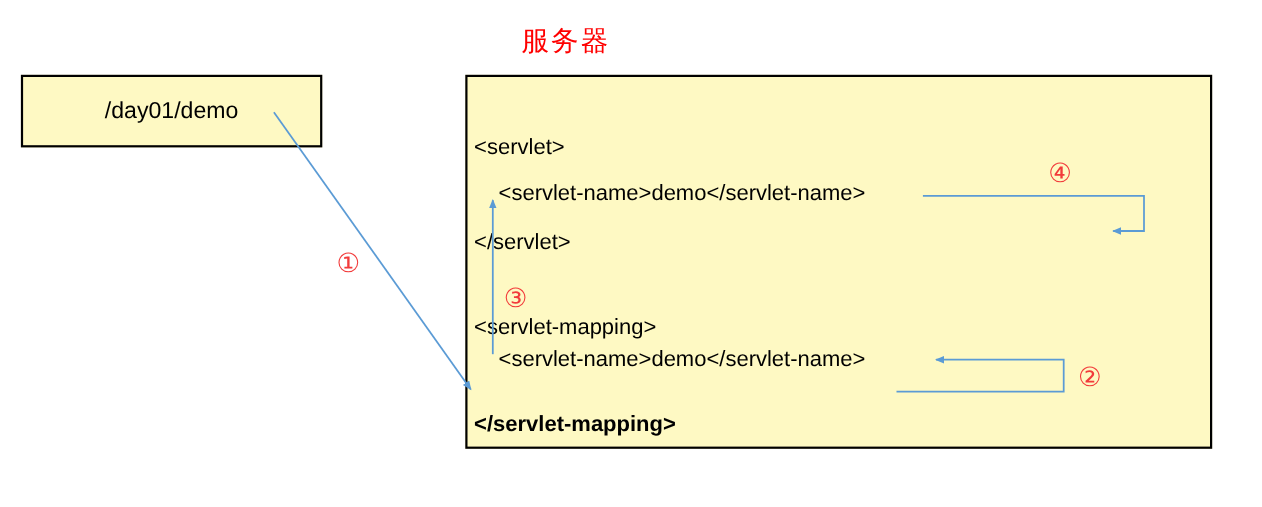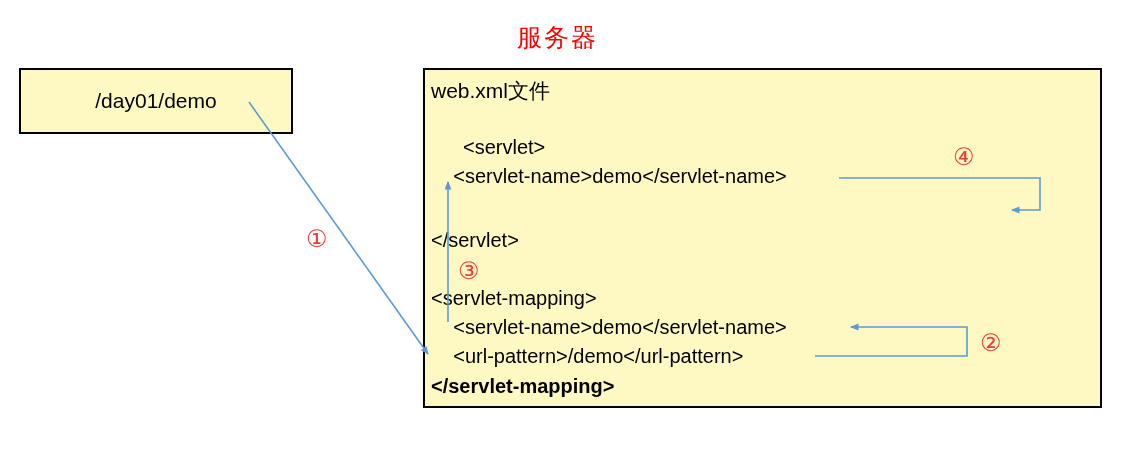--- a/index.html
+++ b/index.html
@@ -7,40 +7,40 @@
   body { background: #ffffff; font-family: "Liberation Sans", sans-serif; }
   .canvas {
     position: relative; width: 1147px; height: 461px;
     background: #ffffff; overflow: hidden;
   }
   .title {
     position: absolute; color: var(--red);
     font-size: 25px; line-height: 1.1; letter-spacing: 2px; white-space: nowrap;
   }
   .browser-title { left: 22px; top: 24px; }
-  .server-title  { left: 474px; top: 24px; margin-left: 43px; }
+  .server-title  { left: 474px; top: 24px; }
   .box { position: absolute; border: 2px solid var(--ink); background: #fef9c3; }
   .browser-box {
     left: 19px; top: 68px; width: 274px; height: 66px;
     display: flex; align-items: center; justify-content: center;
   }
   .browser-box .path { font-size: 21px; color: var(--ink); }
   .server-box { left: 423px; top: 68px; width: 679px; height: 340px; }
   .file-label {
     position: absolute; left: 431px; top: 77px;
     font-size: 21px; color: var(--ink); white-space: pre;
   }
   .code {
     position: absolute; left: 431px;
     font-size: 20px; line-height: 24px; color: var(--ink); white-space: pre;
   }
-  .l0 { top: 135px; margin-left: 32px; }
+  .l0 { top: 122px; }
   .l1 { top: 164px; }
   .l2 { top: 192px; }
-  .l3 { top: 228px; }
+  .l3 { top: 208px; }
   .l4 { top: 286px; }
   .l5 { top: 315px; }
   .l6 { top: 344px; }
   .l7 { top: 374px; font-weight: bold; }
   .circ {
     position: absolute; color: var(--annot-red);
     font-size: 24px; line-height: 1; font-family: "DejaVu Sans", sans-serif;
   }
   .c1 { left: 306px; top: 227px; }
   .c2 { left: 980px; top: 331px; }
@@ -57,28 +57,26 @@
 <div class="canvas">
 
   <div class="title server-title">服务器</div>
 
   <div class="box browser-box">
     <span class="path">/day01/demo</span>
   </div>
 
   <div class="box server-box"></div>
 
-  <div class="file-label">web.xml文件</div>
 
   <div class="code l0">&lt;servlet&gt;</div>
   <div class="code l1">    &lt;servlet-name&gt;demo&lt;/servlet-name&gt;</div>
   <div class="code l3">&lt;/servlet&gt;</div>
   <div class="code l4">&lt;servlet-mapping&gt;</div>
   <div class="code l5">    &lt;servlet-name&gt;demo&lt;/servlet-name&gt;</div>
-  <div class="code l6">    &lt;url-pattern&gt;/demo&lt;/url-pattern&gt;</div>
   <div class="code l7">&lt;/servlet-mapping&gt;</div>
 
   <div class="circ c1">①</div>
   <div class="circ c2">②</div>
   <div class="circ c3">③</div>
   <div class="circ c4">④</div>
 
   <svg class="arrow-layer" width="1147" height="461" viewBox="0 0 1147 461" xmlns="http://www.w3.org/2000/svg">
     <defs>
       <marker id="ah" markerWidth="10" markerHeight="9" refX="7.5" refY="3.5" orient="auto" markerUnits="userSpaceOnUse">

